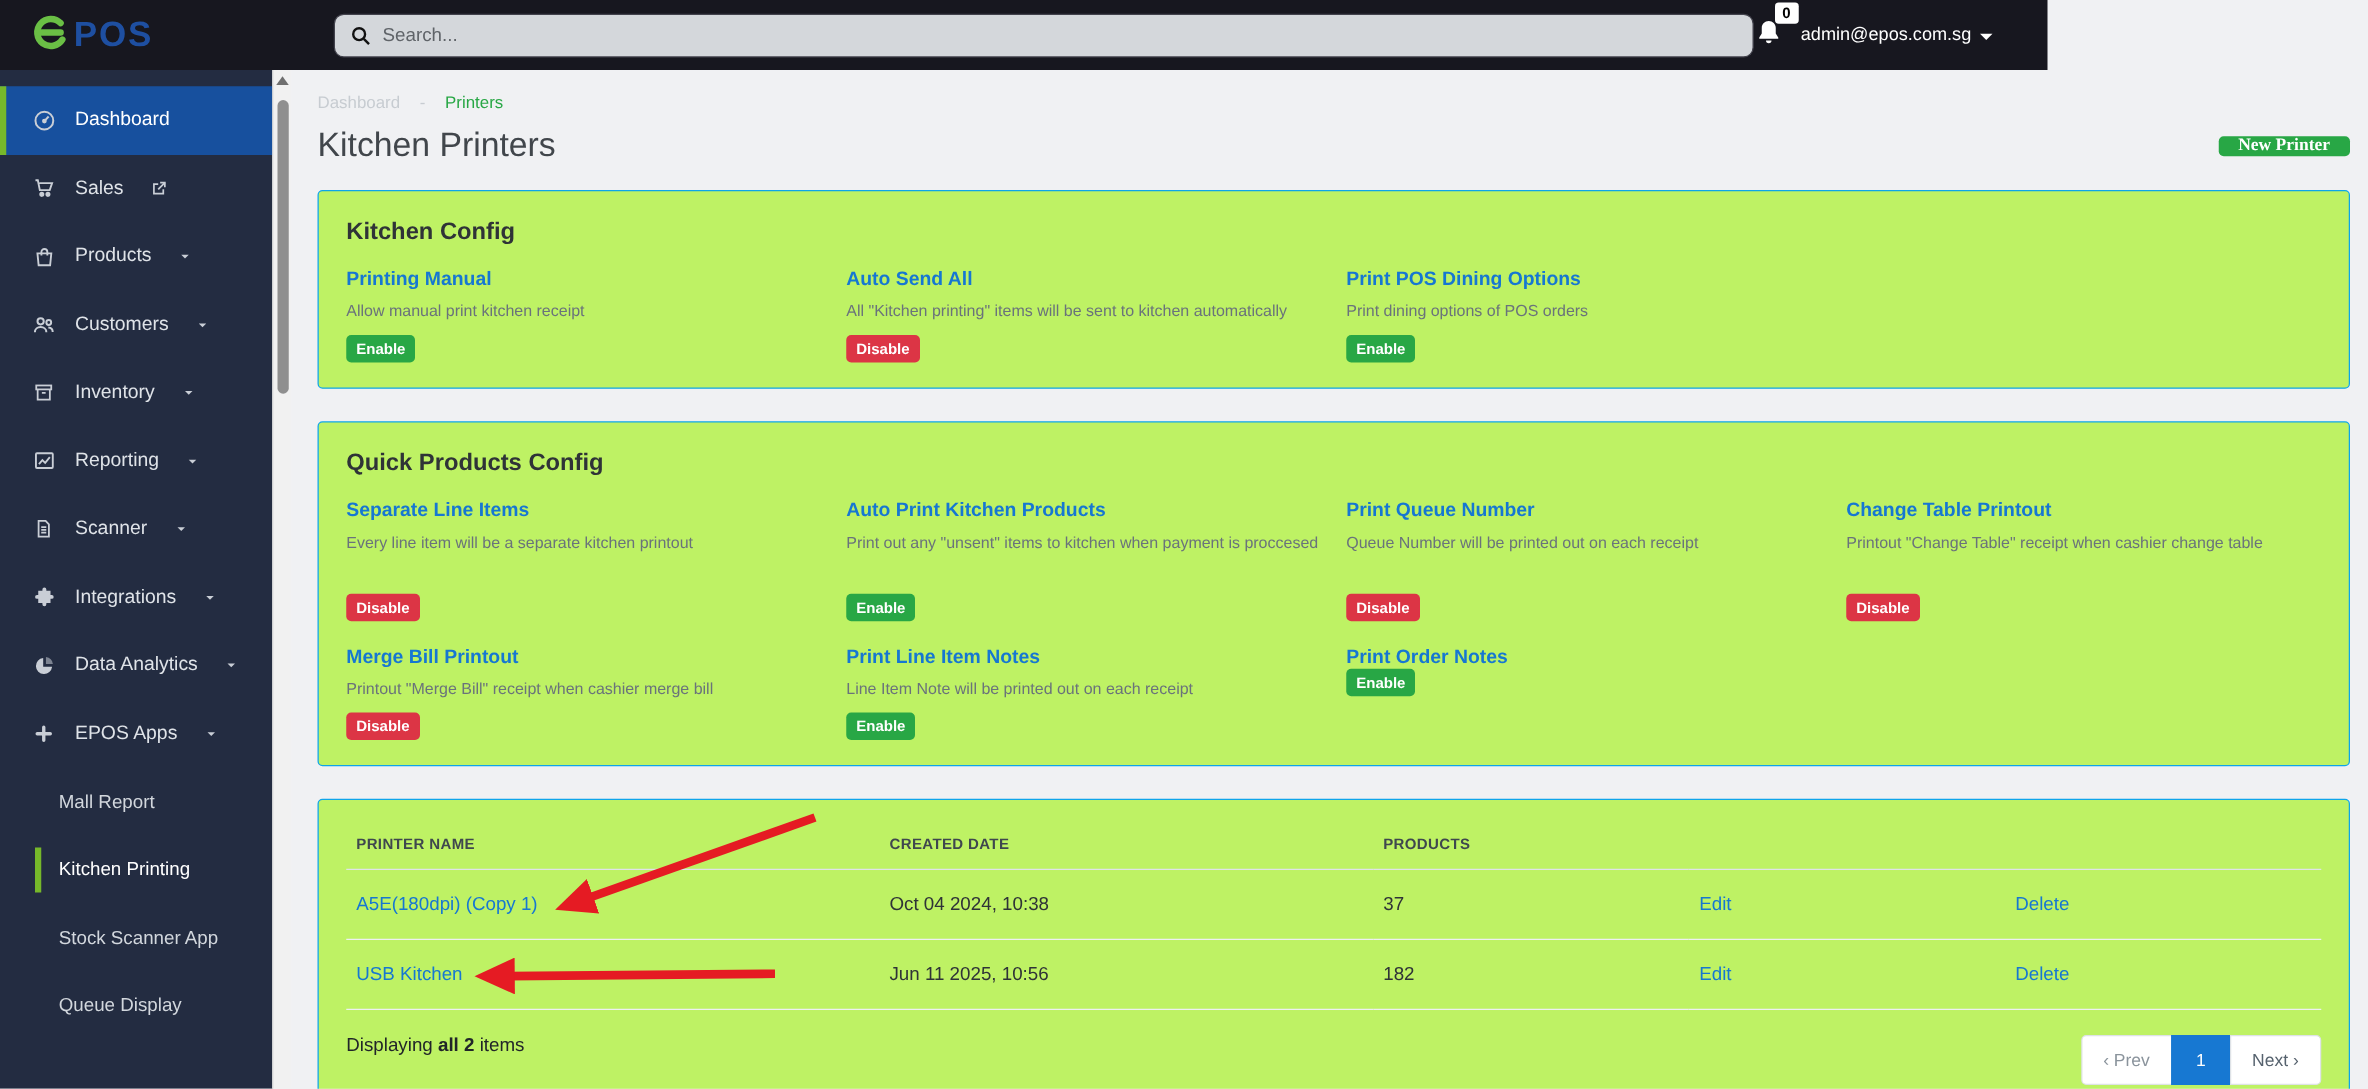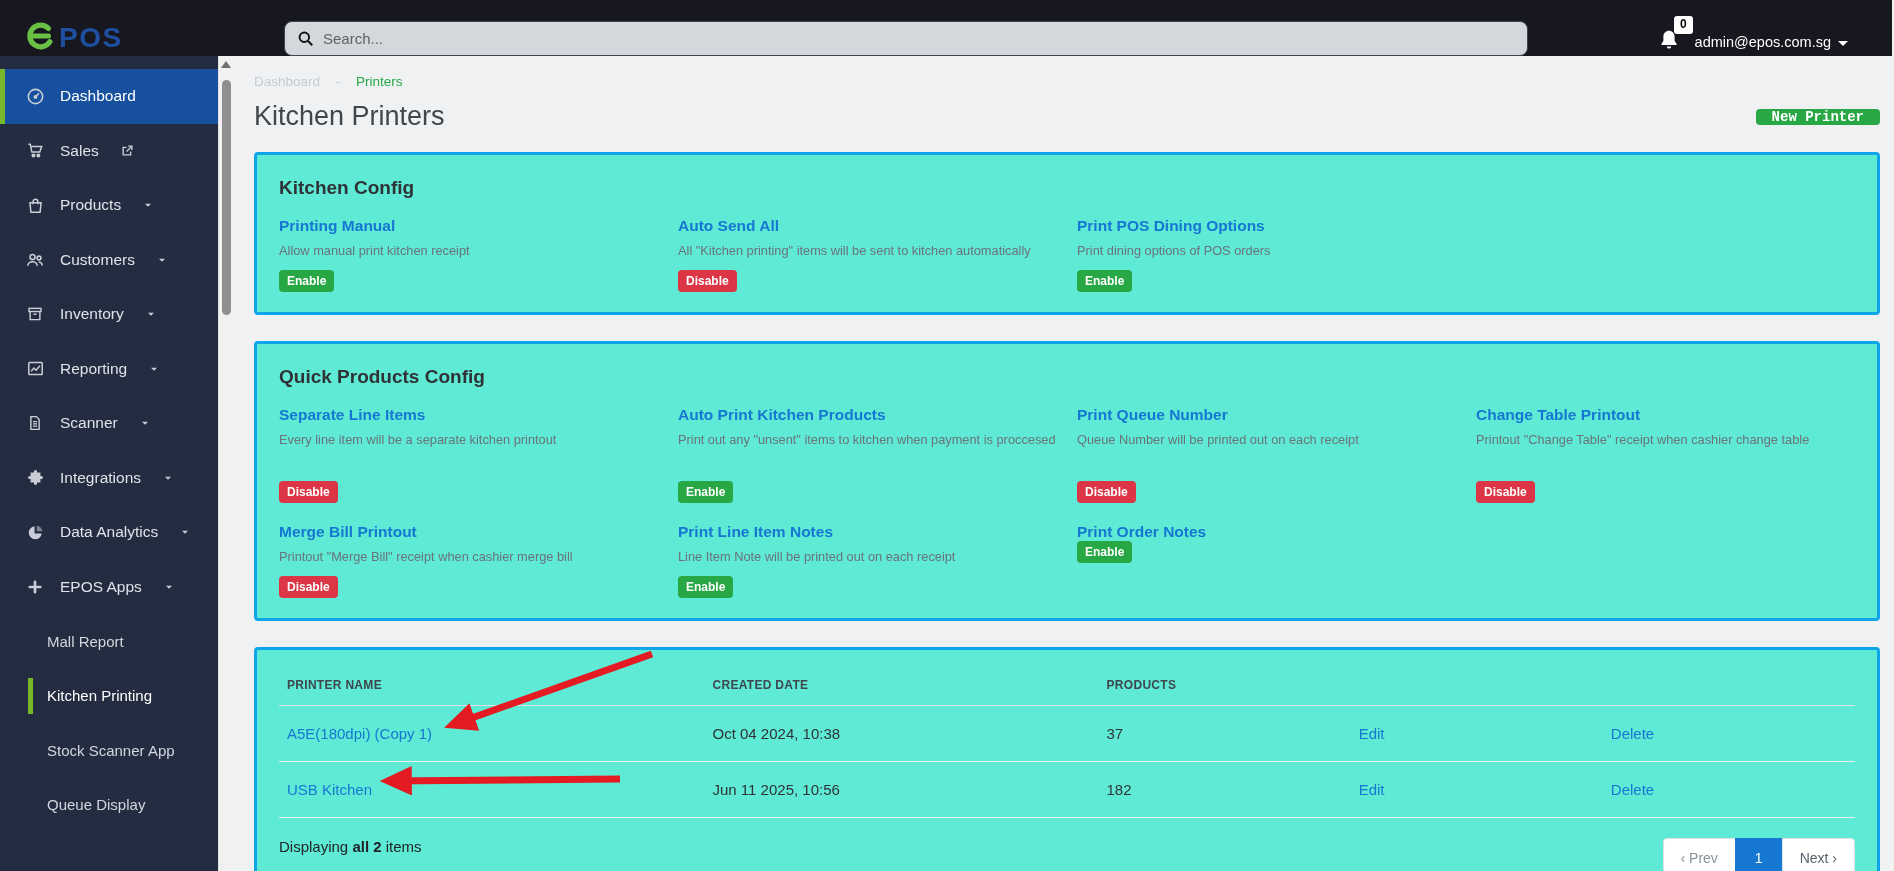--- a/index.html
+++ b/index.html
@@ -5,22 +5,22 @@
   * { box-sizing: border-box; }
   html,body { margin:0; padding:0; }
   body {
     width:1894px; height:871px; overflow:hidden; position:relative;
     font-family:"Liberation Sans", sans-serif;
     background:#f0f1f3;
   }
 
   
   .topbar {
-    position:absolute; top:0; left:0; width:1892px; height:56px;
-    background:#17171f; display:flex; align-items:flex-end; z-index:20;
+    position:absolute; top:0; left:0; width:1638px; height:56px;
+    background:#17171f; display:flex; align-items:center; z-index:20;
   }
   .logo-wrap { width:218px; padding-left:24px; display:flex; align-items:center; gap:3px; }
   .logo-pos { color:#1e4fa1; font-weight:800; font-size:28px; letter-spacing:1.5px; line-height:1; }
   .search-wrap { position:relative; margin-left:66px; width:1244px; }
   .search-wrap svg { position:absolute; left:12px; top:8px; }
   .search-input {
     width:100%; height:35px; background:#d4d7db; border:1px solid #42424c;
     border-radius:8px; padding:0 28px 0 38px; font-size:15px; color:#222;
     font-family:"Liberation Sans", sans-serif; outline:none;
   }
@@ -70,24 +70,24 @@
   .content { position:absolute; top:56px; left:233px; width:1661px; height:815px; padding:18px 14px 0 21px; }
   .breadcrumb { font-size:13.5px; margin-bottom:12px; }
   .bc-parent { color:#c7ccd1; }
   .bc-sep { color:#c7ccd1; margin:0 12px; }
   .bc-current { color:#28a745; }
   .page-head { display:flex; justify-content:space-between; align-items:center; margin-bottom:20px; }
   .page-title { font-size:27px; font-weight:400; color:#41464b; }
   .btn-new {
     background:#28a745; color:#fff; font-weight:bold; font-size:14px;
     padding:0 16px; border-radius:4px; border:none; cursor:pointer;
-    font-family:Liberation Mono, monospace;
-  }
-
-  .card { background:#5eead4; border:3px solid #0ea5e9; border-radius:4px; padding:20px 22px; margin-bottom:26px; }
+    font-family:Liberation Serif, serif;
+  }
+
+  .card { background:#bef264; border:1px solid #0ea5e9; border-radius:4px; padding:20px 22px; margin-bottom:26px; }
   .card-title { font-size:19px; font-weight:bold; color:#2f3337; margin:2px 0 18px; }
   .cfg-grid { display:grid; grid-template-columns:repeat(4,1fr); column-gap:34px; row-gap:28px;gap:20px; }
   .cfg-name { color:#1677d2; font-weight:bold; font-size:15.5px; cursor:pointer; }
   .cfg-desc { color:#6a737b; font-size:12.8px; margin:7px 0 10px; line-height:1.4; }
   .qpc .cfg-item:nth-child(-n+4) .cfg-desc { min-height:40px; }
   .badge { display:inline-block; color:#fff; font-weight:bold; font-size:12px; padding:4px 8px; border-radius:4px; }
   .badge.on  { background:#28a745; }
   .badge.off { background:#dc3545; }
 
   

